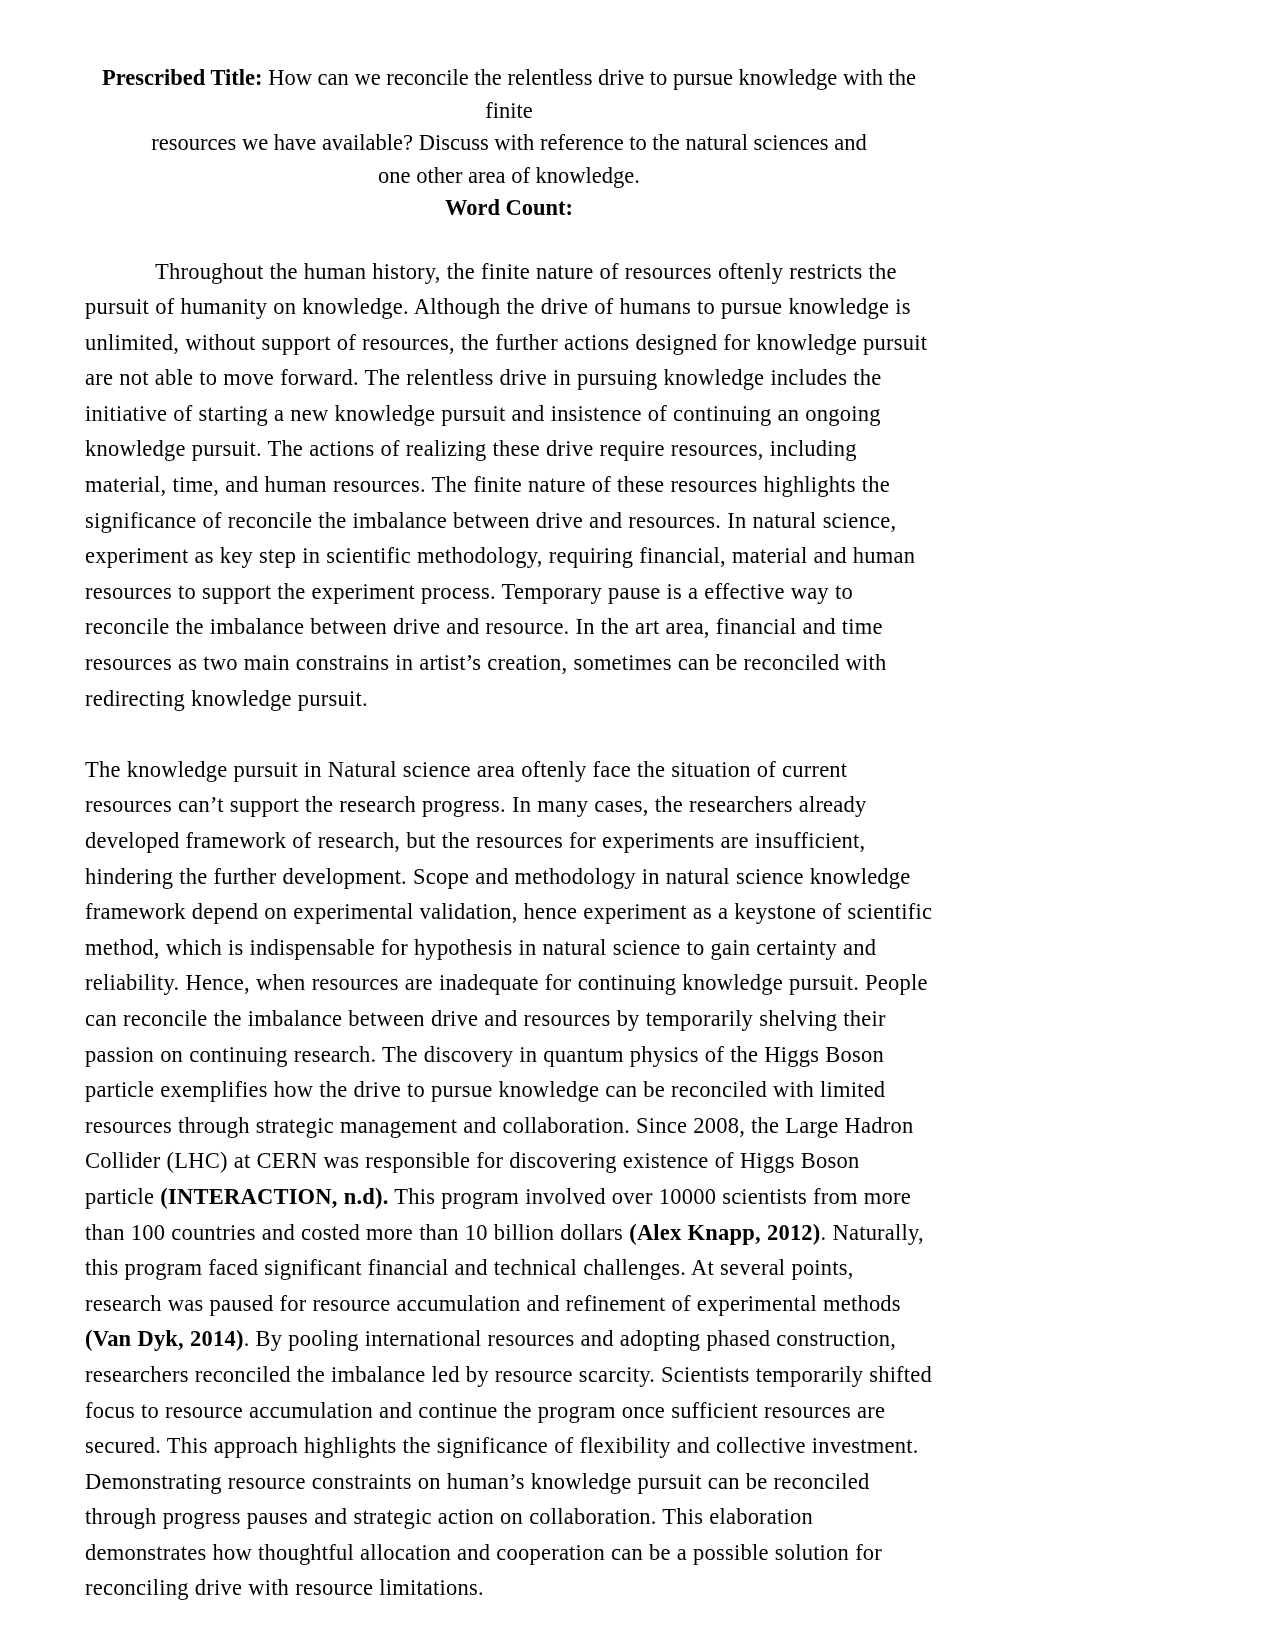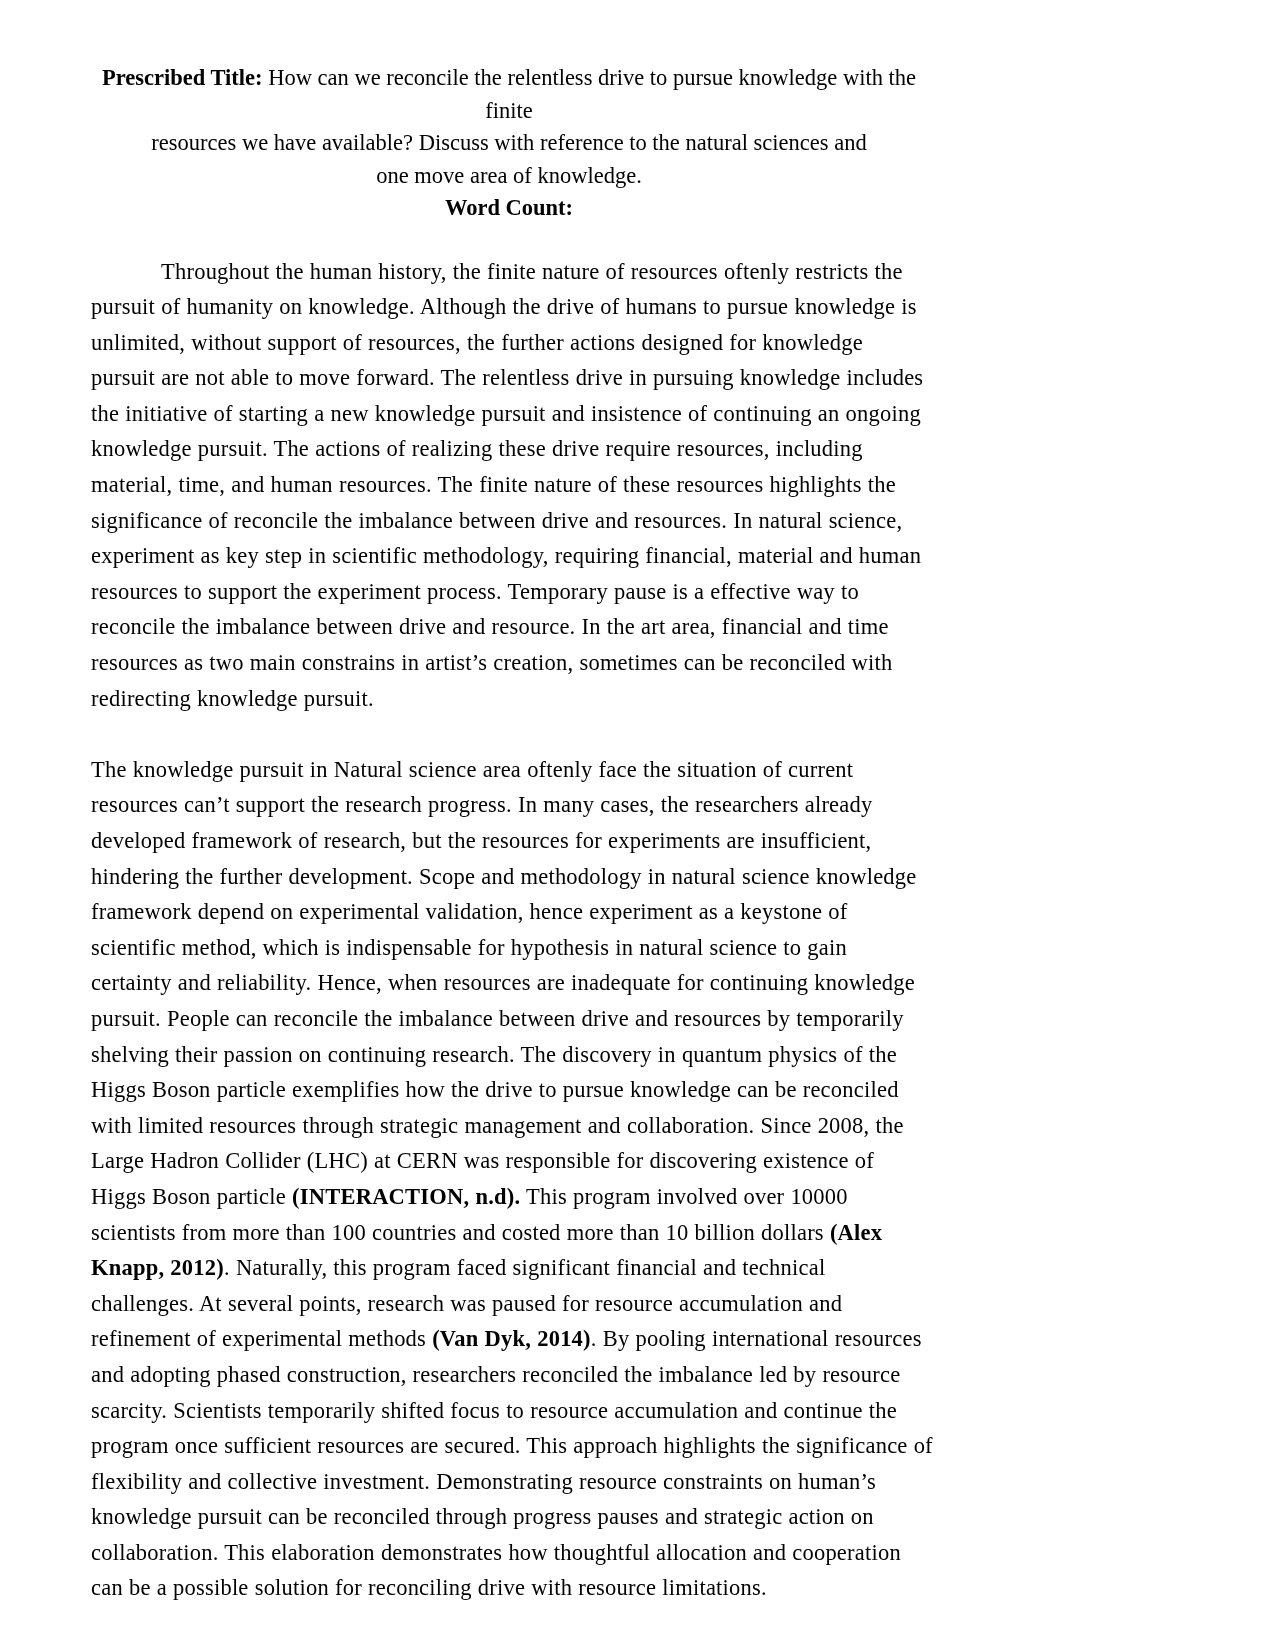--- a/index.html
+++ b/index.html
@@ -44,21 +44,21 @@
     line-height: 32.5px;
     margin: 0;
     padding: 0;
   }
   .body-area {
     margin-top: 29px;
   }
   p.para {
     font-size: 22.5px;
     line-height: 35.6px;
-    margin: 0 0 0 6px;
+    margin: 0 0 0 0;
     text-align: left;
     letter-spacing: 0.01em;
     word-spacing: 0.01em;
   }
   p.para.first {
     text-indent: 70px;
   }
   p.spacer {
     height: 35.6px;
     margin: 0;
@@ -68,21 +68,21 @@
   }
 </style>
 </head>
 <body>
 
 <div class="page">
 
   <div class="header-block">
     <div class="header-line l1"><span class="bold">Prescribed Title:</span><span> How can we reconcile the relentless drive to pursue knowledge with the finite</span></div>
     <div class="header-line">resources we have available? Discuss with reference to the natural sciences and</div>
-    <div class="header-line">one move area of knowledge.</div>
+    <div class="header-line">one other area of knowledge.</div>
   </div>
 
   <div class="wordcount">Word Count:</div>
 
   <div class="body-area">
 
     <p class="para first">
       <span>Throughout the human history, the finite nature of resources oftenly restricts the pursuit of humanity on knowledge. Although the drive of humans to pursue knowledge is unlimited, without support of resources, the further actions designed for knowledge pursuit are not able to move forward. The relentless drive in pursuing knowledge includes the initiative of starting a new knowledge pursuit and insistence of continuing an ongoing knowledge pursuit. The actions of realizing these drive require resources, including material, time, and human resources. The finite nature of these resources highlights the significance of reconcile the imbalance between drive and resources. In natural science, experiment as key step in scientific methodology, requiring financial, material and human resources to support the experiment process. Temporary pause is a effective way to reconcile the imbalance between drive and resource. In the art area, financial and time resources as two main constrains in artist’s creation, sometimes can be reconciled with redirecting knowledge pursuit.</span>
     </p>
 

